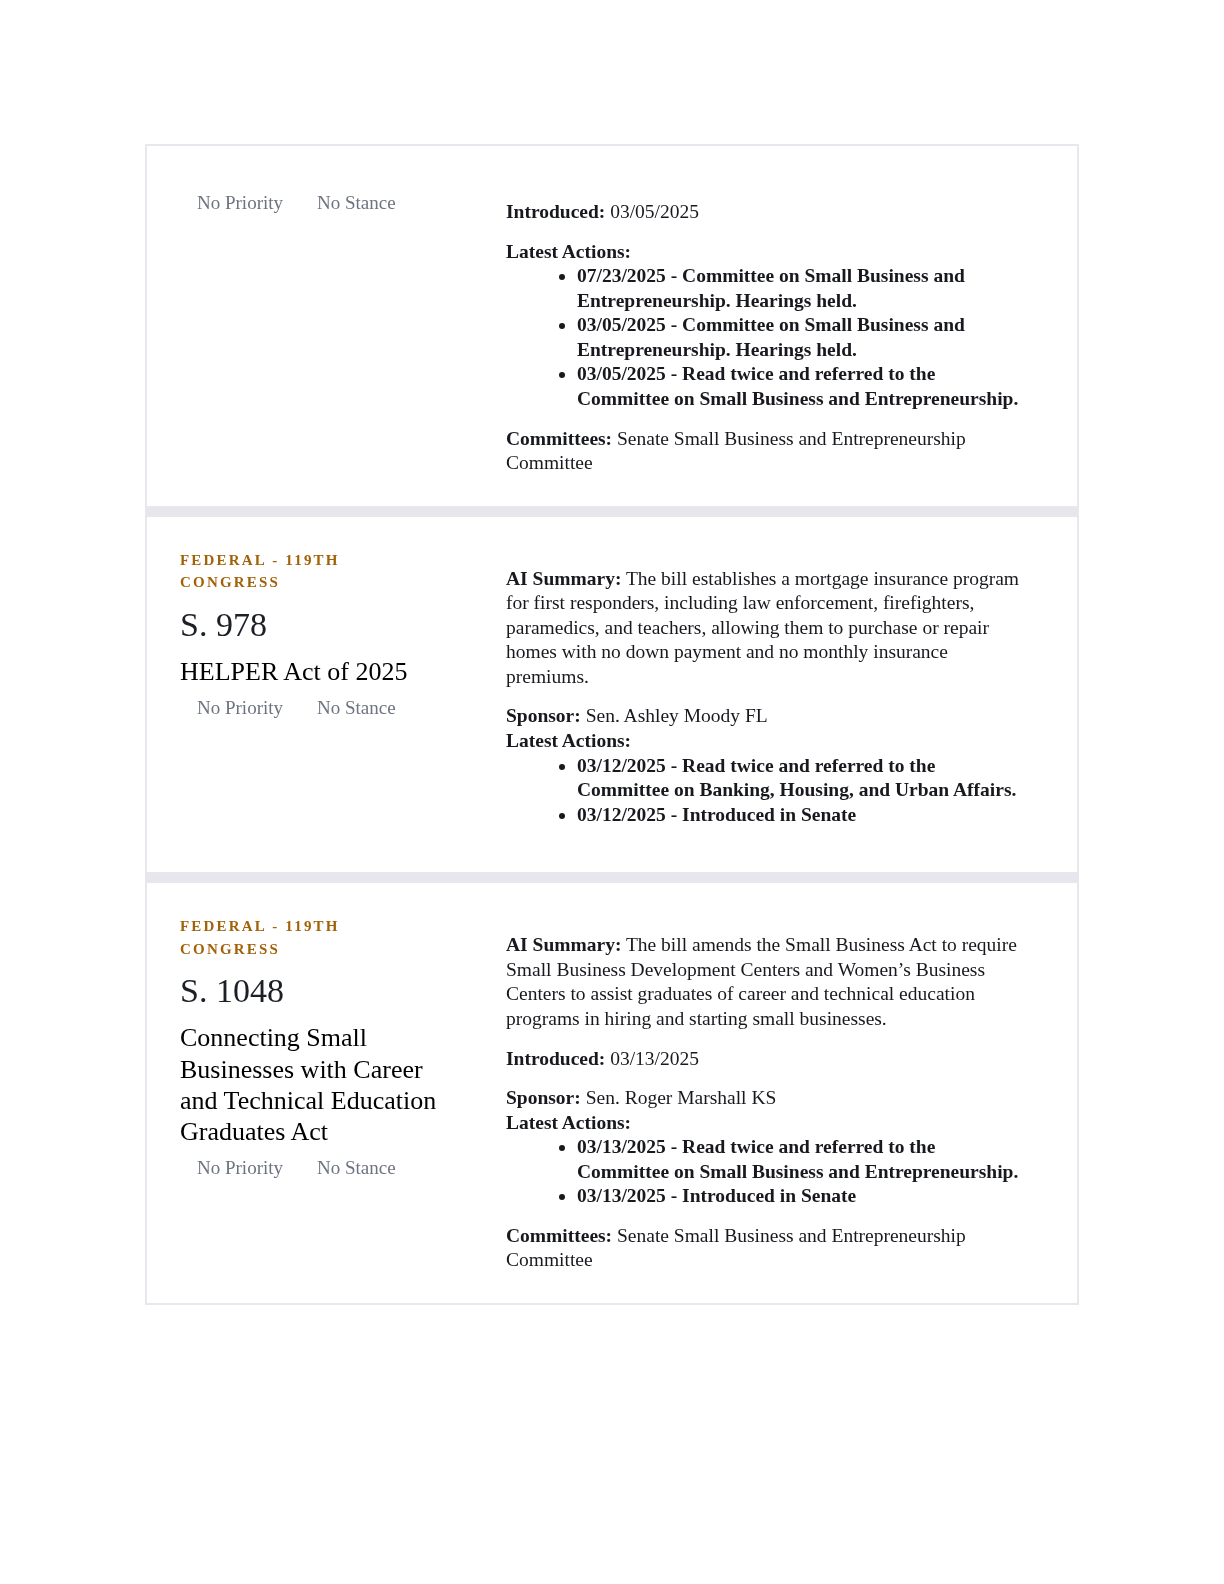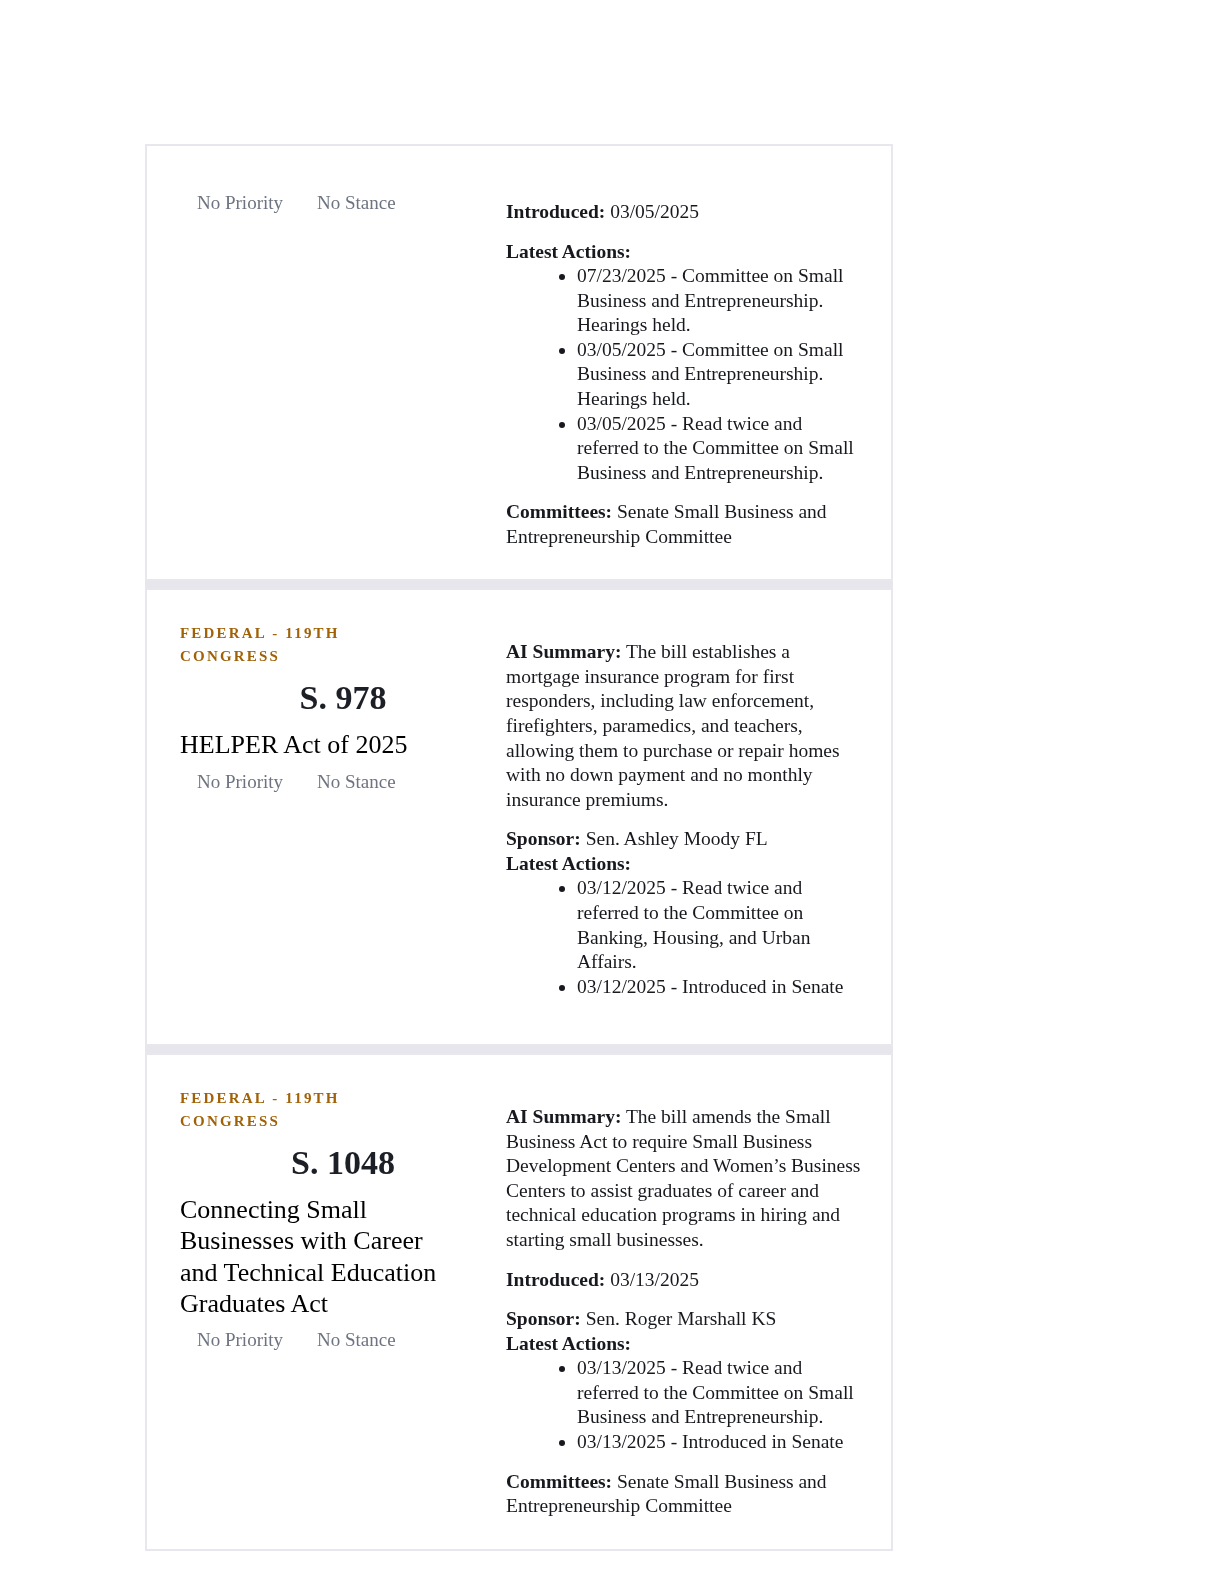--- a/index.html
+++ b/index.html
@@ -10,21 +10,21 @@
     height: 1584px;
     background: #ffffff;
     font-family: "Liberation Serif", "DejaVu Serif", serif;
     color: #17191e;
     overflow: hidden;
   }
   .bill-list {
     position: absolute;
     left: 145px;
     top: 144px;
-    width: 748px;
+    width: 934px;
     display: flex;
     flex-direction: column;
     gap: 7px;
     background: #e6e6ec; 
   }
   .bill-card {
     background: #ffffff;
     border: 2px solid #e7e7ee;
     display: flex;
     align-items: flex-start;
@@ -47,25 +47,24 @@
     font-weight: bold;
     letter-spacing: 2.2px;
     line-height: 1.5;
     color: #a16207;
     max-width: 210px;
     text-transform: uppercase;
     margin: 0 0 12px 0;
   }
   .bill-number {
     font-size: 34px;
-    font-weight: bold;
+    font-weight: normal;
     line-height: 1.12;
     color: #1c1f26;
     margin: 0 0 12px 0;
-    text-align: center;
   }
   .bill-title {
     display: inline-block;
     font-size: 26px;
     line-height: 1.2;
     color: #000000;
     text-decoration: none;
     max-width: 262px;
     margin: 0 0 10px 0;
   }
@@ -77,21 +76,21 @@
     color: #6d7380;
   }
   .block { margin: 0 0 15px 0; }
   .block:last-child { margin-bottom: 0; }
   .col-right strong { font-weight: bold; }
   .actions-list {
     margin: 0 0 15px 0;
     padding: 0 0 0 71px;
     list-style: disc;
   }
-  .actions-list li { margin: 0; padding: 0; }
+  .actions-list li { margin: 0; padding: 0; font-weight: bold; }
 </style>
 </head>
 <body>
 
 <div class="page">
   <div class="bill-list">
   <article class="bill-card">
     <div class="col-left">
 
       <div class="stance-row">

